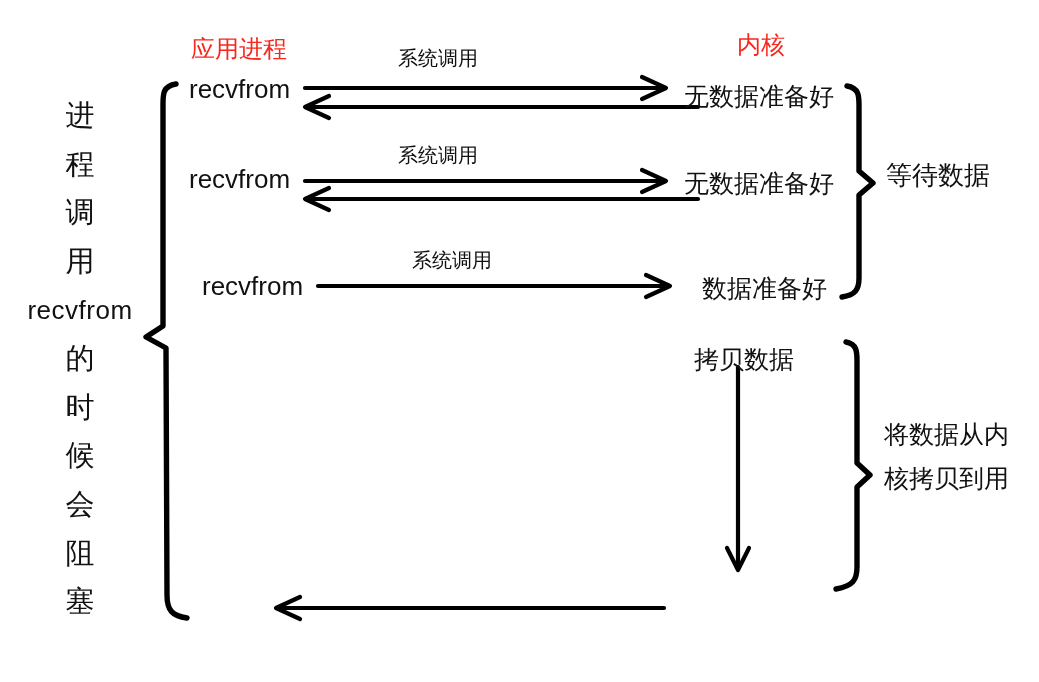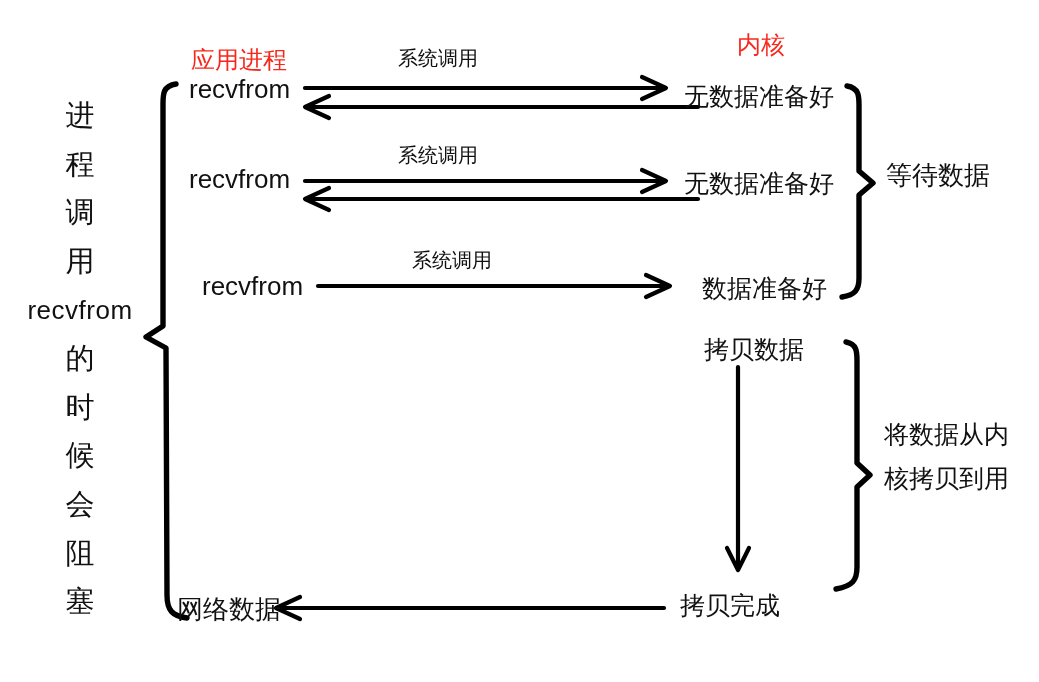--- a/index.html
+++ b/index.html
@@ -53,21 +53,21 @@
     <path class="arrow" d="M664,608 H280"></path>
     <path class="arrow" d="M300,597 L276,608 L300,619"></path>
 
     <path class="brace" d="M176,84 C163,86 163,94 163,104 L163,326 L146,337 L166,348 L167,595 C167,610 172,616 187,618"></path>
 
     <path class="brace" d="M847,86 C859,88 859,96 859,105 L859,171 L873,183 L859,195 L859,278 C859,290 855,295 842,297"></path>
 
     <path class="brace" d="M846,342 C857,344 857,352 857,361 L857,463 L870,475 L857,487 L857,567 C857,580 853,586 836,589"></path>
   </svg>
 
-  <div class="lbl red fs24" style="left:191px;top:46px;">应用进程</div>
+  <div class="lbl red fs24" style="left:191px;top:35px;">应用进程</div>
   <div class="lbl red fs24" style="left:724px;top:31px;margin-left:13px;">内核</div>
 
   <div class="vcol">
     <div class="vch">进</div>
     <div class="vch">程</div>
     <div class="vch">调</div>
     <div class="vch">用</div>
     <div class="vch latin">recvfrom</div>
     <div class="vch">的</div>
     <div class="vch">时</div>
@@ -84,22 +84,20 @@
   <div class="lbl fs23" style="left:398px;top:47px;">系统调用</div>
   <div class="lbl fs23" style="left:398px;top:144px;">系统调用</div>
   <div class="lbl fs23" style="left:412px;top:249px;">系统调用</div>
 
   <div class="lbl fs25" style="left:684px;top:82px;">无数据准备好</div>
   <div class="lbl fs25" style="left:684px;top:169px;">无数据准备好</div>
   <div class="lbl fs25" style="left:702px;top:274px;text-align:center;">数据准备好</div>
 
   <div class="lbl fs26" style="left:886px;top:161px;">等待数据</div>
 
-  <div class="lbl fs25" style="left:694px;top:335px;margin-left:10px;">拷贝数据</div>
-  <div class="lbl fs25" style="left:680px;top:591px;">拷贝完成</div>
+  <div class="lbl fs25" style="left:694px;top:345px;">拷贝数据</div>
   <div class="side-note">
     <div>将数据从内</div>
     <div>核拷贝到用</div>
   </div>
 
-  <div class="lbl fs26" style="left:177px;top:595px;">网络数据</div>
 
 </div>
 
 </body></html>

